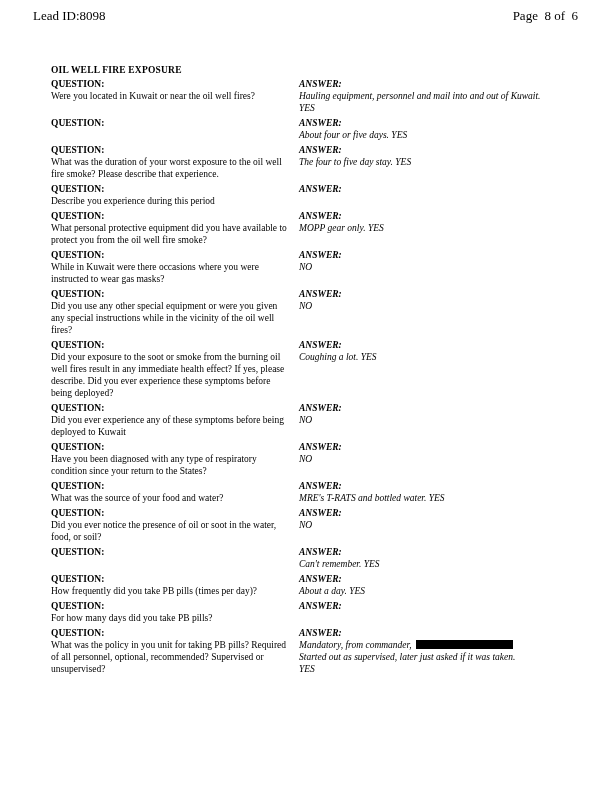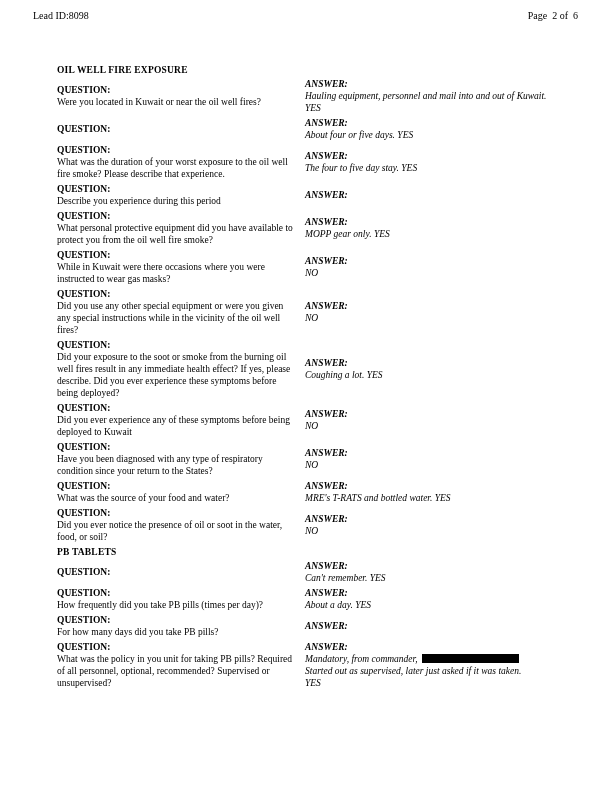--- a/index.html
+++ b/index.html
@@ -16,57 +16,57 @@
     overflow: hidden;
     margin: 0 auto;
   }
   .page-header {
     position: absolute;
     top: 10px;
     left: 33px;
     right: 34px;
     display: flex;
     justify-content: space-between;
-    font-size: 10px;
+    font-size: 13px;
   }
   .page-number { white-space: pre; }
   .lead-id { white-space: pre; }
   .content {
     position: absolute;
     top: 64px;
-    left: 57px;
+    left: 51px;
     width: 500px;
   }
   .section-title {
     font-weight: bold;
     letter-spacing: 0.2px;
     margin-bottom: 2px;
   }
-  .qa-row { display: flex; margin-bottom: 3px; align-items: center; }
+  .qa-row { display: flex; margin-bottom: 3px; }
   .q-cell { width: 248px; padding-right: 12px; flex: none; }
   .a-cell { flex: 1; font-style: italic; }
   .qa-label { font-weight: bold; }
   .qa-text { }
   .redaction-bar {
     display: inline-block;
     width: 97px;
     height: 9px;
     background: #000000;
     margin-left: 4px;
     vertical-align: -1px;
   }
 </style>
 </head>
 <body>
 
 <div class="page">
 
   <div class="page-header">
     <span class="lead-id">Lead ID:8098</span>
-    <span class="page-number">Page  2 of  6</span>
+    <span class="page-number">Page  8 of  6</span>
   </div>
 
   <div class="content">
 
     <div class="section-title">OIL WELL FIRE EXPOSURE</div>
 
     <div class="qa-row">
       <div class="q-cell">
         <div class="qa-label">QUESTION:</div>
         <div class="qa-text">Were you located in Kuwait or near the oil well fires?</div>
@@ -189,21 +189,20 @@
       <div class="q-cell">
         <div class="qa-label">QUESTION:</div>
         <div class="qa-text">Did you ever notice the presence of oil or soot in the water, food, or soil?</div>
       </div>
       <div class="a-cell">
         <div class="qa-label">ANSWER:</div>
         <div class="qa-text">NO</div>
       </div>
     </div>
 
-    <div class="section-title">PB TABLETS</div>
 
     <div class="qa-row">
       <div class="q-cell">
         <div class="qa-label">QUESTION:</div>
       </div>
       <div class="a-cell">
         <div class="qa-label">ANSWER:</div>
         <div class="qa-text">Can't remember. YES</div>
       </div>
     </div>

